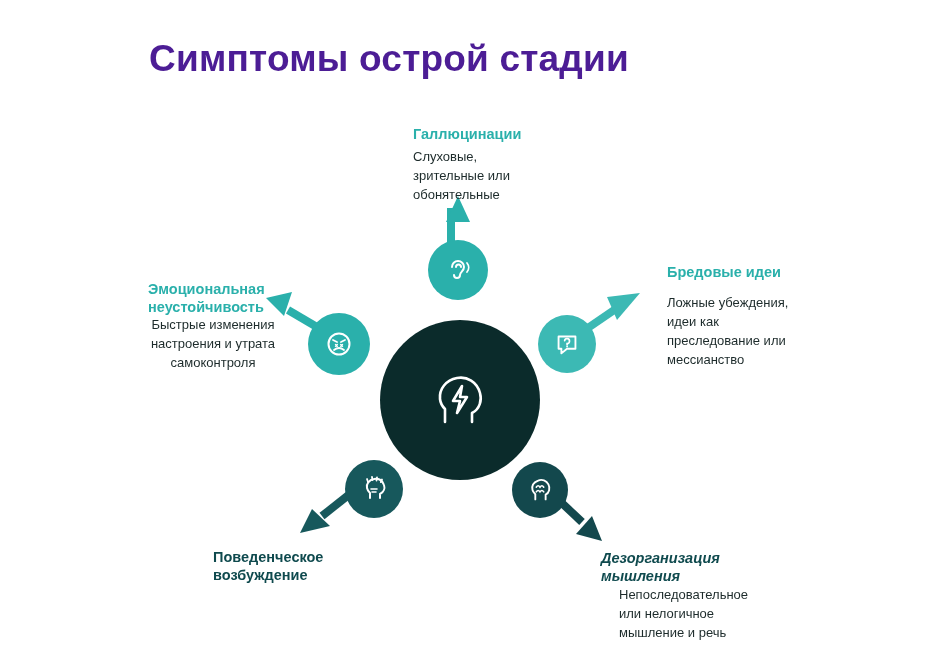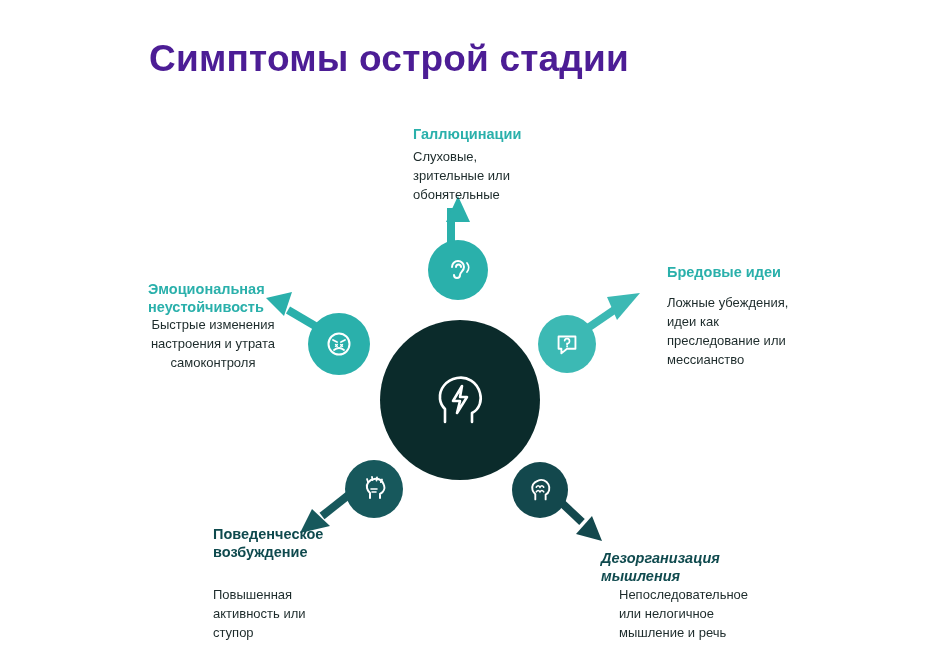--- a/index.html
+++ b/index.html
@@ -88,21 +88,21 @@
 
   #label-halluc { left: 413px; top: 125px; }
   #desc-halluc  { left: 413px; top: 148px; width: 140px; }
 
   #label-delus  { left: 667px; top: 263px; }
   #desc-delus   { left: 667px; top: 294px; width: 150px; }
 
   #label-emot   { left: 148px; top: 280px; width: 135px; }
   #desc-emot    { left: 148px; top: 316px; width: 130px; text-align: center; }
 
-  #label-behav  { left: 213px; top: 525px; width: 150px; }
+  #label-behav  { left: 213px; top: 548px; width: 150px; }
   #desc-behav   { left: 213px; top: 586px; width: 140px; }
 
   #label-disorg { left: 601px; top: 549px; width: 150px; font-style: italic; }
   #desc-disorg  { left: 619px; top: 586px; width: 150px; }
 </style>
 </head>
 <body>
 
 <div id="canvas">
 
@@ -184,23 +184,20 @@
 
   <div class="node-circle c-dark" id="circle-behav">
     <svg width="32" height="32" viewBox="0 0 32 32">
       <path d="M22,25 v-4 c4,-2 5,-6 4,-9 -1.5,-5 -6,-7 -10,-6 -5,1 -8,5 -7,9 0.5,2.5 2,4 3,5 v5" fill="none" stroke="#ffffff" stroke-width="2" stroke-linejoin="round" stroke-linecap="round"></path>
       <path d="M9,6 l1,3 M14,4 l0.5,3 M19,4.5 l-0.5,3 M24,6.5 l-1.2,2.6" stroke="#ffffff" stroke-width="1.8" stroke-linecap="round"></path>
       <path d="M13,16 h6 M14,19 h4" stroke="#ffffff" stroke-width="1.6" stroke-linecap="round"></path>
     </svg>
   </div>
   <div class="node-label lbl-dark" id="label-behav" style="white-space: pre-line;">Поведенческое
 возбуждение</div>
-  <div class="node-desc" id="desc-behav" style="white-space: pre-line;">Повышенная
-активность или
-ступор</div>
 
   <div class="node-circle c-dark2" id="circle-disorg">
     <svg width="30" height="30" viewBox="0 0 32 32">
       <path d="M22,26 v-5 c4,-2 5,-7 3,-11 -2,-4 -7,-6 -11,-4 -5,2 -7,6 -6,10 0.5,2 2,3.5 3,4.5 v5.5" fill="none" stroke="#ffffff" stroke-width="2" stroke-linejoin="round" stroke-linecap="round"></path>
       <path d="M12,13 q2,-3 4,0 q2,-3 4,0" fill="none" stroke="#ffffff" stroke-width="1.7" stroke-linecap="round"></path>
       <path d="M12,18 q2,-3 4,0 q2,-3 4,0" fill="none" stroke="#ffffff" stroke-width="1.7" stroke-linecap="round"></path>
     </svg>
   </div>
   <div class="node-label lbl-dark" id="label-disorg" style="white-space: pre-line;">Дезорганизация
 мышления</div>

